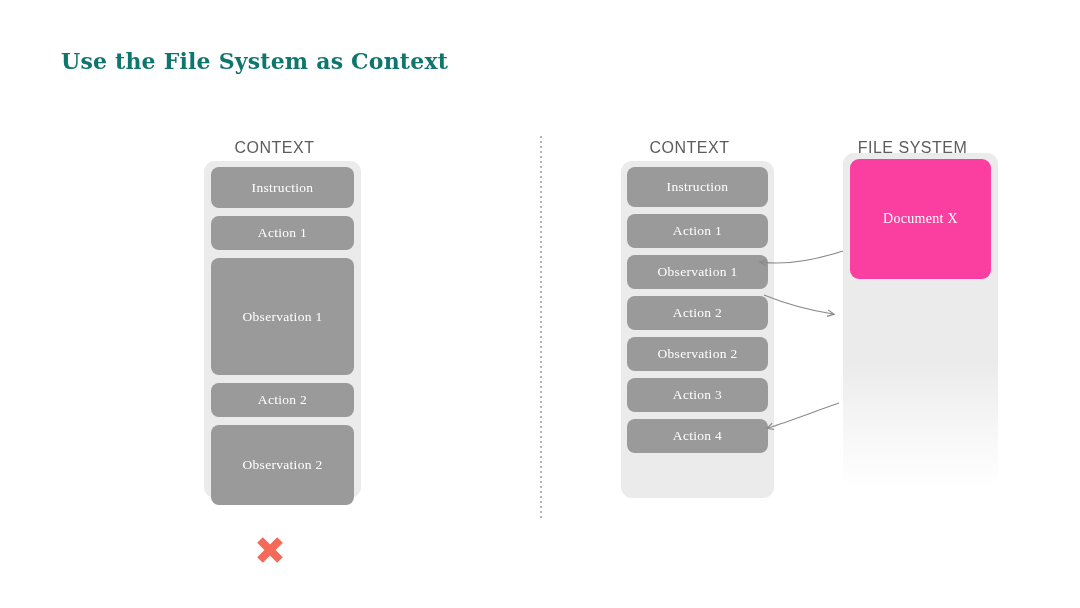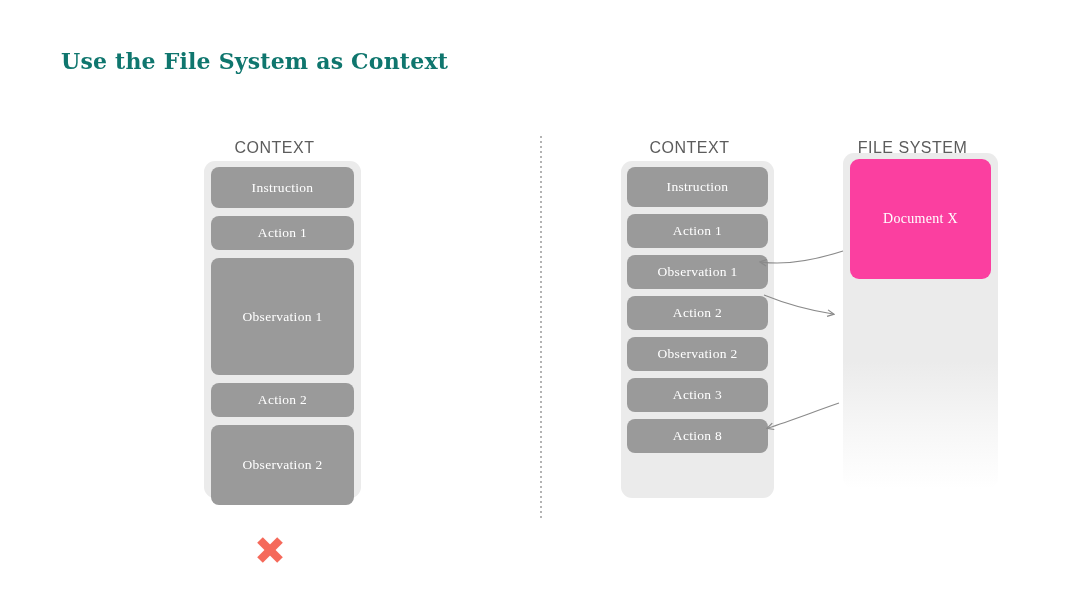--- a/index.html
+++ b/index.html
@@ -67,21 +67,21 @@
     <div class="gbox h80">Observation 2</div>
   </div>
 
   <div class="container right-context">
     <div class="gbox h40">Instruction</div>
     <div class="gbox h26">Action 1</div>
     <div class="gbox h26">Observation 1</div>
     <div class="gbox h26">Action 2</div>
     <div class="gbox h26">Observation 2</div>
     <div class="gbox h26">Action 3</div>
-    <div class="gbox h26">Action 8</div>
+    <div class="gbox h26">Action 4</div>
   </div>
 
   <div class="container file-system">
     <div class="pbox h120">Document X</div>
   </div>
 
   <div class="divider"></div>
 
   <svg class="arrows" viewBox="0 0 1080 608">
     <defs>

